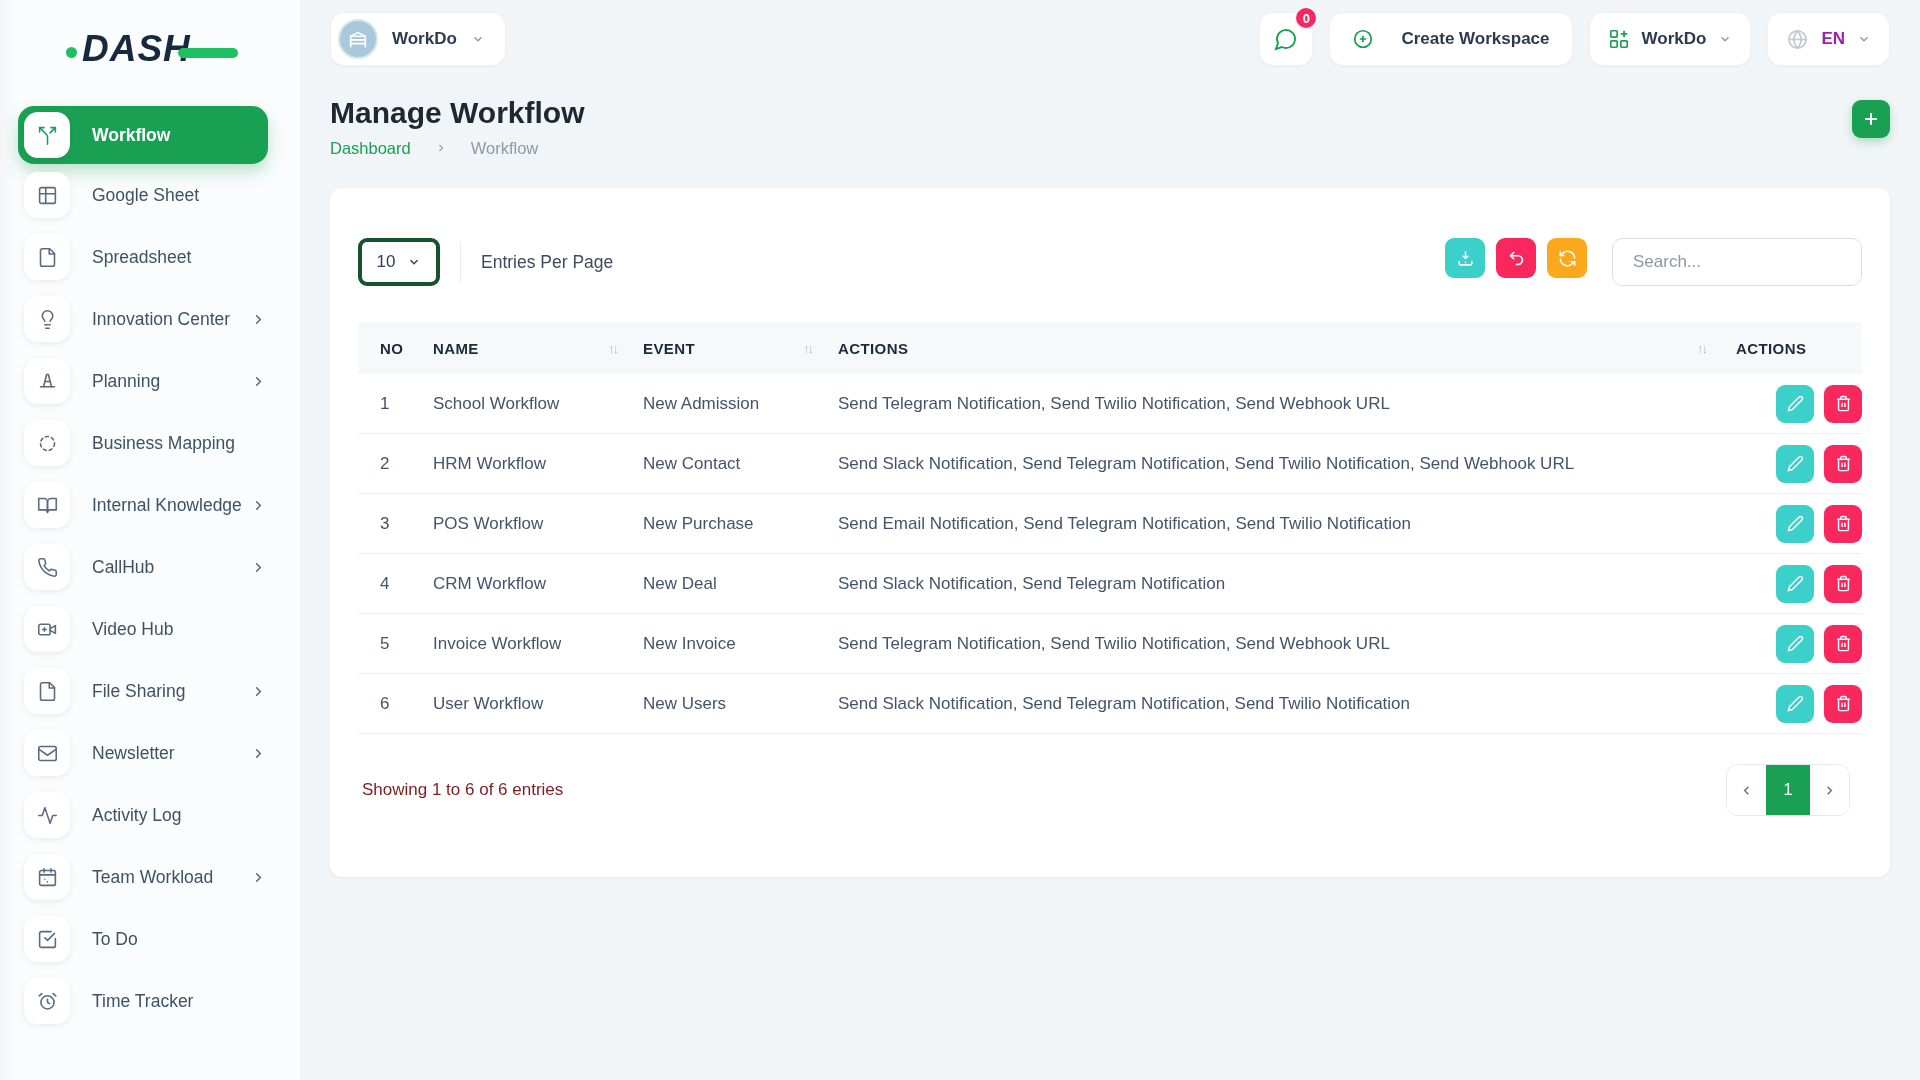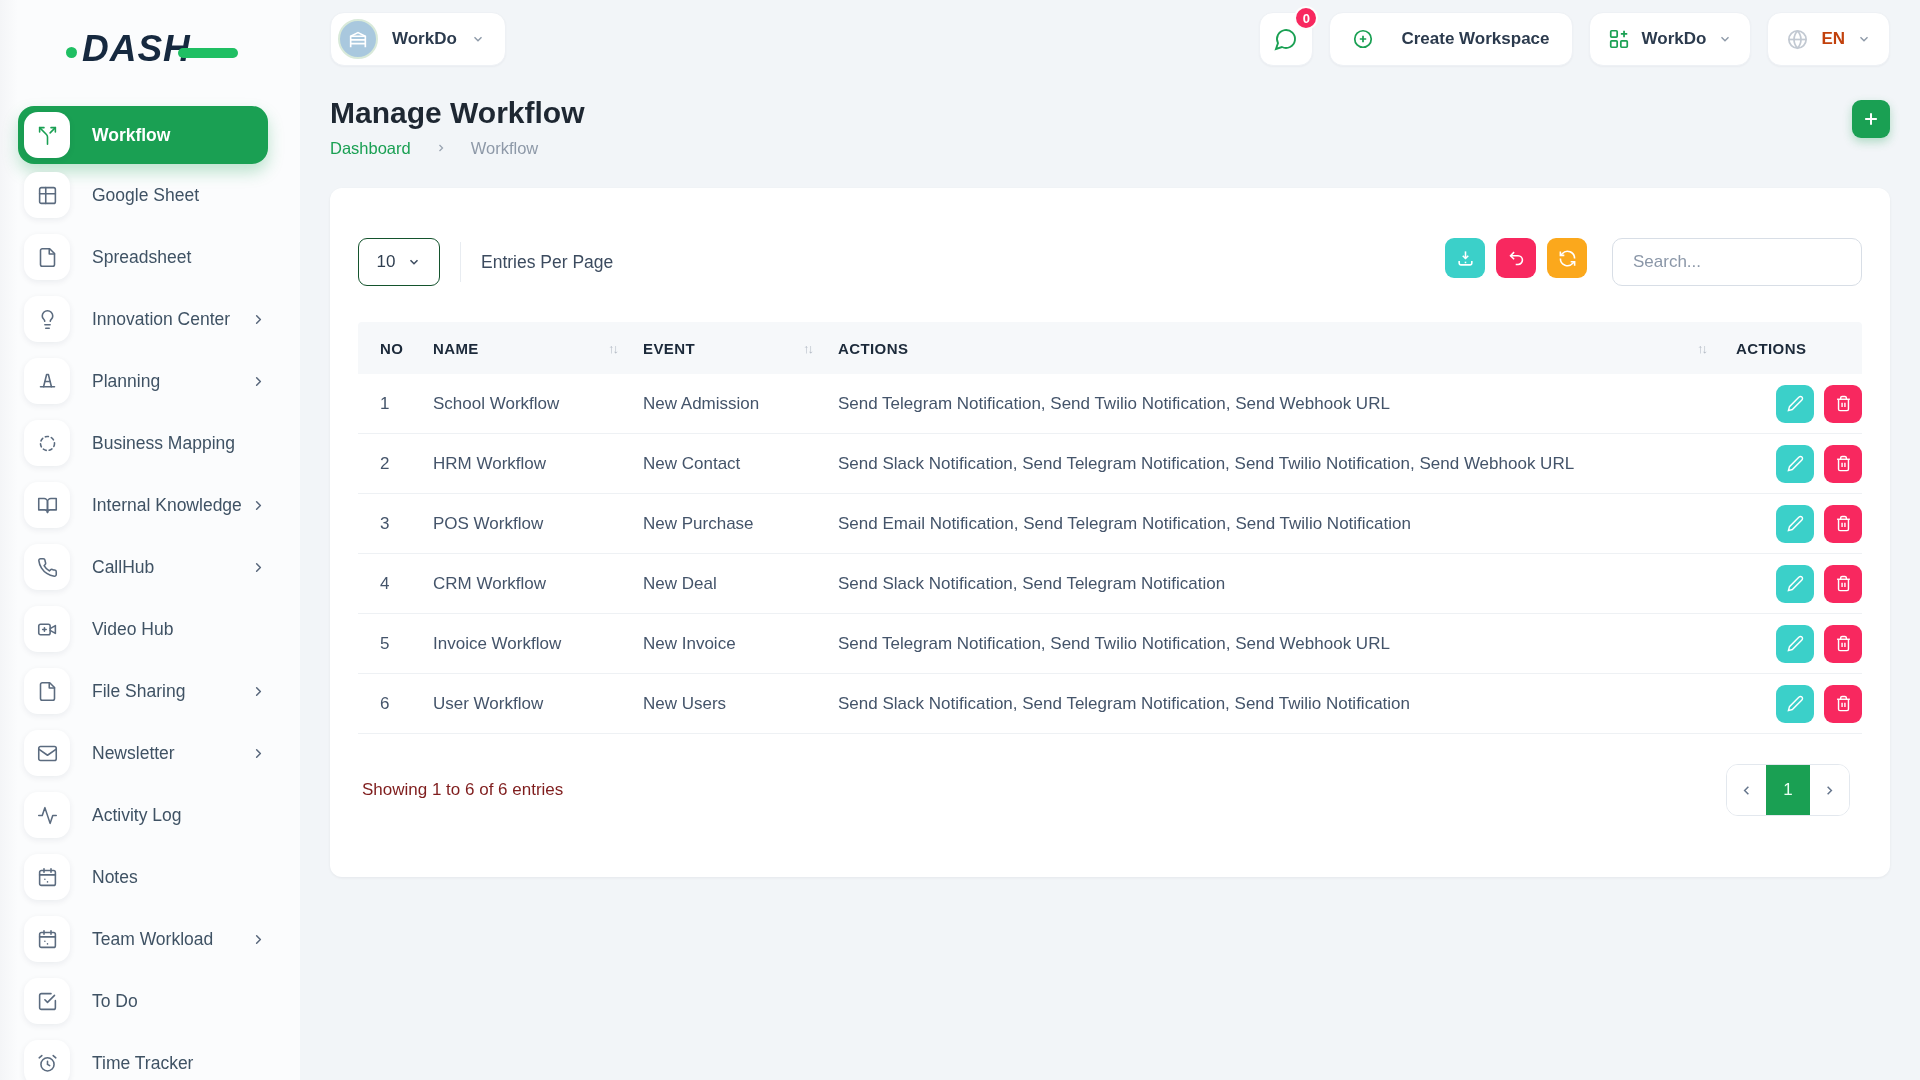--- a/index.html
+++ b/index.html
@@ -63,21 +63,21 @@
     position:absolute; top:-7px; right:-6px; min-width:24px; height:24px; border-radius:50%;
     background:#f8285f; color:#fff; font-size:13px; font-weight:700;
     display:flex; align-items:center; justify-content:center; border:2px solid #fdfdfd;
   }
   .btn-create { padding:0 22px; gap:27px; }
   .btn-create svg { width:22px; height:22px; stroke:#1aa053; }
   .btn-appmenu { padding:0 18px; gap:12px; }
   .btn-appmenu svg.grid { width:22px; height:22px; stroke:#1aa053; }
   .btn-lang { padding:0 18px; gap:12px; }
   .btn-lang svg.globe { width:23px; height:23px; stroke:#c2c9d2; }
-  .lang-label { font-size:17px; font-weight:700; color:#c2410c; }
+  .lang-label { font-size:17px; font-weight:700; color:#a21caf; }
   
   .title-row { display:flex; align-items:flex-start; margin-top:18px;text-align:center; }
   .page-title { font-size:30px; font-weight:700; color:#1e2732; }
   .breadcrumb { display:flex; align-items:center; gap:24px; margin-top:9px; font-size:16.5px; }
   .crumb-link { color:#1aa053; cursor:pointer; }
   .crumb-sep svg { width:12px; height:12px; stroke:#9aa4b2; }
   .crumb-current { color:#8e99a8; }
   .btn-add {
     margin-left:auto; width:38px; height:38px; border-radius:9px; background:#1aa053; border:none;
     display:flex; align-items:center; justify-content:center; cursor:pointer; margin-top:4px;
@@ -85,21 +85,21 @@
   }
   .btn-add svg { width:20px; height:20px; stroke:#ffffff; }
   
   .card {
     margin-top:30px; background:#ffffff; border-radius:12px;
     box-shadow:0 1px 3px rgba(16,24,40,.06); padding:50px 28px 0 28px; height:689px;
     display:flex; flex-direction:column;
   }
   .toolbar { display:flex; align-items:center; height:48px; }
   .select-box {
-    width:82px; height:48px; border:1px solid #14532d; border-radius:9px; background:#fff;
+    width:82px; height:48px; border:4px solid #14532d; border-radius:9px; background:#fff;
     display:flex; align-items:center; justify-content:center; gap:12px; font-size:17px; color:#2f3e50;
     cursor:pointer;
   }
   .select-box svg { width:14px; height:14px; stroke:#3c4b5f; }
   .epp-label { margin-left:20px; font-size:17.5px; color:#3c4b5f; padding-left:20px; border-left:1px solid #e8ecf1; height:40px; display:flex; align-items:center; }
   .toolbar-right { margin-left:auto; display:flex; gap:11px; }
   .sq-btn {
     width:40px; height:40px; border:none; border-radius:9px; display:flex; align-items:center;
     justify-content:center; cursor:pointer;
   }
@@ -311,31 +311,20 @@
   <div class="nav-item">
     <span class="tile">
           <svg viewBox="0 0 24 24" fill="none" stroke-width="1.8" stroke-linecap="round" stroke-linejoin="round">
             <path d="M22 12h-4l-3 9L9 3l-3 9H2"></path>
           </svg>
         </span>
     <span class="nav-label">Activity Log</span>
 
   </div>
 
-  <div class="nav-item">
-    <span class="tile">
-          <svg viewBox="0 0 24 24" fill="none" stroke-width="1.8" stroke-linecap="round" stroke-linejoin="round">
-            <rect x="3" y="4" width="18" height="17" rx="2"></rect>
-            <path d="M8 2v4M16 2v4M3 9h18"></path>
-            <path d="M9 14h.01M12 17h.01"></path>
-          </svg>
-        </span>
-    <span class="nav-label">Notes</span>
-
-  </div>
 
   <div class="nav-item">
     <span class="tile">
           <svg viewBox="0 0 24 24" fill="none" stroke-width="1.8" stroke-linecap="round" stroke-linejoin="round">
             <rect x="3" y="4" width="18" height="17" rx="2"></rect>
             <path d="M8 2v4M16 2v4M3 9h18"></path>
             <path d="M9 14h.01M12 17h.01"></path>
           </svg>
         </span>
     <span class="nav-label">Team Workload</span>

